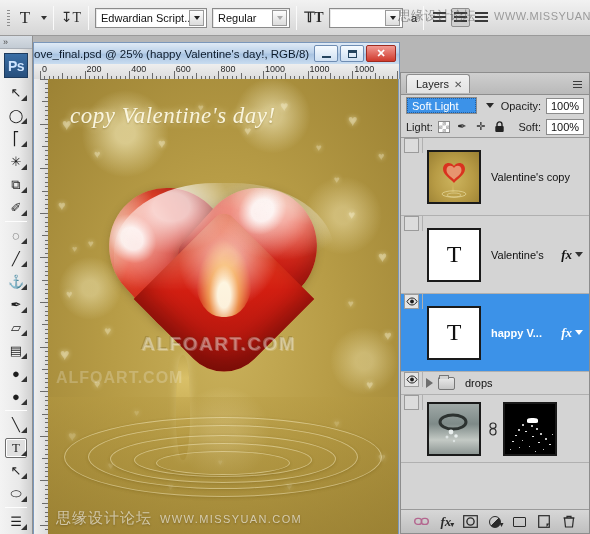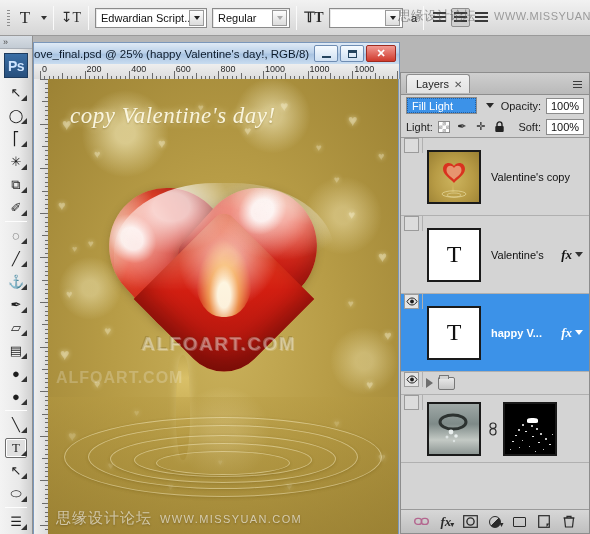--- a/index.html
+++ b/index.html
@@ -823,21 +823,21 @@
       <span>Layers</span>
       <span class="x">✕</span>
     </div>
     <div id="lp-menu-btn">
         <span></span>
       </div>
   </div>
 
   <div class="lp-row">
     <div id="blend-combo">
-      <div id="blend-val">Fill Light</div>
+      <div id="blend-val">Soft Light</div>
     </div>
     <div id="blend-arrow"></div>
     <div class="lbl">Opacity:</div>
     <div class="numbox">100%</div>
   </div>
 
   <div class="lp-row">
     <div class="lbl">Light:</div>
     <div class="lock-ico trans"></div>
     <div class="lock-ico">✒</div>
@@ -898,20 +898,21 @@
         <div class="eye-cell">
           <div class="eye-box">
             <svg width="12" height="9" viewBox="0 0 12 9">
               <path d="M1 4.5C2.6 1.8 4.2 1 6 1s3.4.8 5 3.5C9.4 7.2 7.8 8 6 8S2.6 7.2 1 4.5z" fill="none" stroke="#1d1d1d" stroke-width="1"></path>
               <circle cx="6" cy="4.5" r="1.9" fill="#1d1d1d"></circle>
             </svg>
           </div>
         </div>
         <div class="group-tri"></div>
         <div class="folder"></div>
+        <div class="lname">drops</div>
       </div>
       <div class="layer" style="min-height: 68px;">
         <div class="eye-cell">
           <div class="eye-box empty"></div>
         </div>
         <div class="thumb" style="background: linear-gradient(rgb(159, 168, 166) 0%, rgb(126, 138, 136) 40%, rgb(195, 201, 196) 72%, rgb(141, 150, 147) 100%);">
           <svg width="50" height="50" viewBox="0 0 50 50">
             <ellipse cx="24" cy="18" rx="13" ry="7" fill="none" stroke="#2c3230" stroke-width="3"></ellipse>
             <circle cx="22" cy="28" r="2.4" fill="#e9efee"></circle>
             <circle cx="27" cy="32" r="1.8" fill="#e9efee"></circle>

